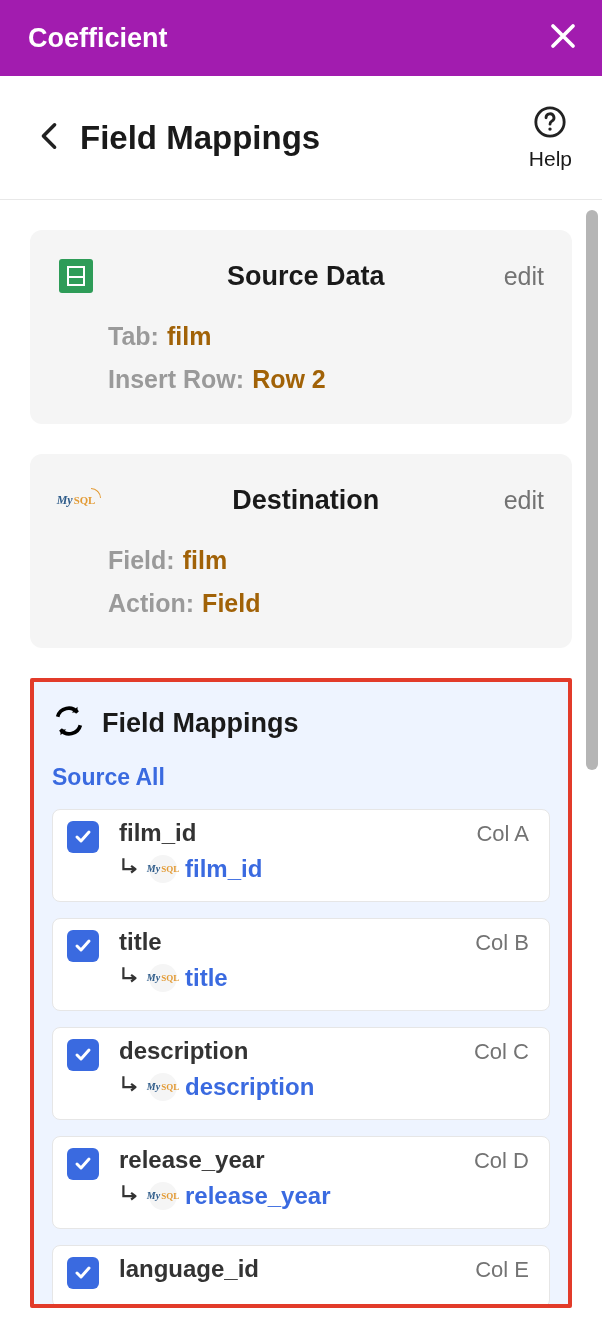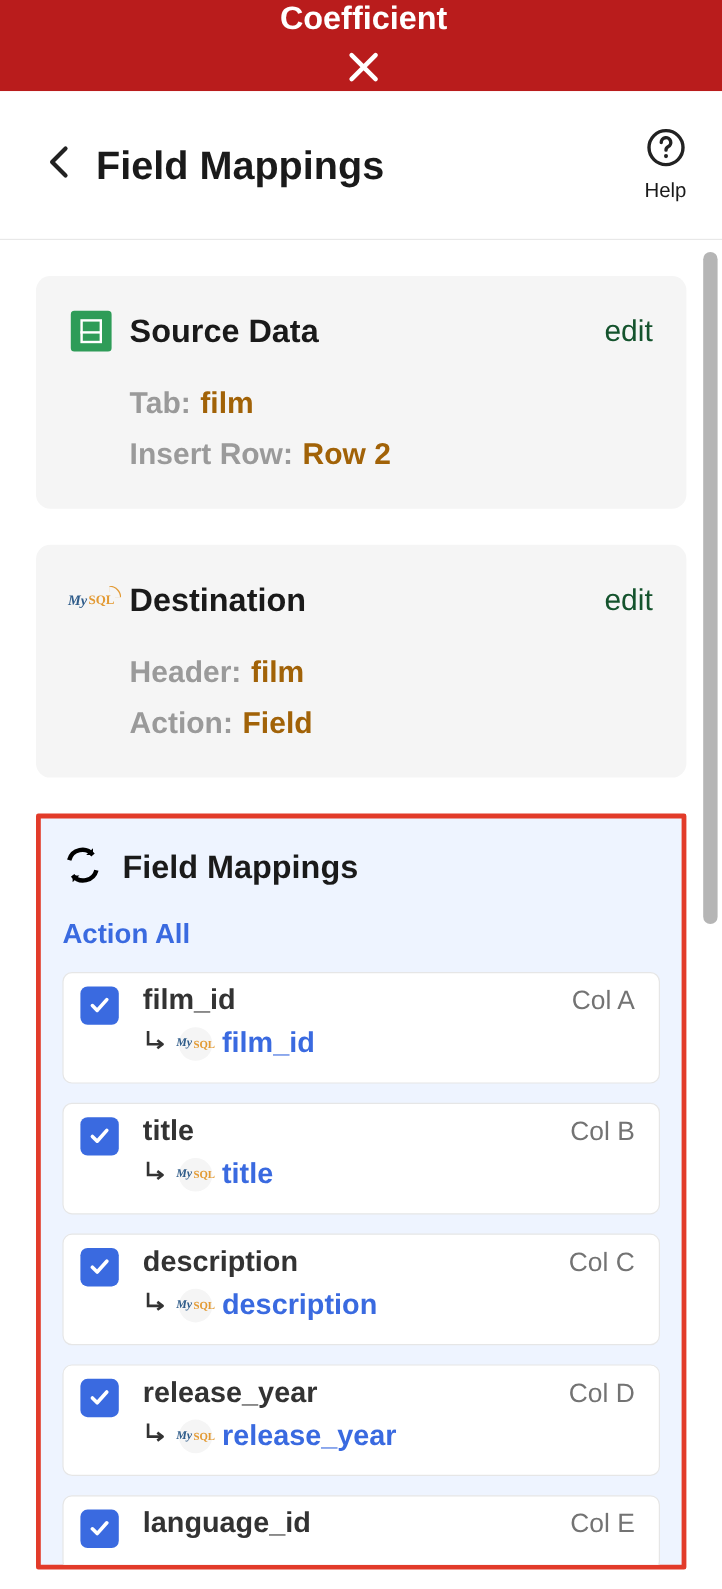--- a/index.html
+++ b/index.html
@@ -1,41 +1,41 @@
 <!DOCTYPE html>
 <html><head>
 <meta charset="utf-8">
 <style>
   * { box-sizing: border-box; margin: 0; padding: 0; }
   html, body { width: 602px; height: 1324px; font-family: -apple-system, BlinkMacSystemFont, "Segoe UI", Helvetica, Arial, sans-serif; background: #fff; color: #1a1a1a; overflow: hidden; }
-  .titlebar { height: 76px; background: #b91c1c; display: flex; align-items: center; justify-content: space-between; padding: 0 24px 0 28px; flex-direction: column; }
+  .titlebar { height: 76px; background: #a21caf; display: flex; align-items: center; justify-content: space-between; padding: 0 24px 0 28px; }
   .titlebar-title { color: #fff; font-size: 27px; font-weight: 700; }
   .titlebar-close { color: #fff; cursor: pointer; }
   .titlebar-close svg { width: 30px; height: 30px; }
   .header { height: 124px; padding: 0 30px 0 40px; display: flex; align-items: center; border-bottom: 1px solid #e8e8e8; background:#fff; }
   .back-icon svg { width: 18px; height: 28px; }
   .page-title { font-size: 33px; font-weight: 700; margin-left: 22px; flex: 1; color:#1a1a1a; }
   .help-block { display: flex; flex-direction: column; align-items: center; color:#1a1a1a; cursor:pointer; }
   .help-icon svg { width: 34px; height: 34px; }
-  .help-label { font-size: 17px; margin-top: 4px; }
+  .help-label { font-size: 21px; margin-top: 4px; }
   .body { position: relative; height: calc(1324px - 76px - 124px); overflow: hidden; background: #fff; }
   .scrollpane { padding: 30px 30px 0 30px; }
   .scrollbar-fake { position: absolute; top: 10px; right: 4px; width: 12px; height: 560px; background: #b5b5b5; border-radius: 6px; }
   .card { background: #f5f5f5; border-radius: 12px; padding: 28px 28px 30px 28px; margin-bottom: 30px; }
   .card-head { display: flex; align-items: center; }
   .card-head-icon { width: 36px; height: 36px; display:flex; align-items:center; justify-content:center; }
   .sheets-icon { background:#2e9c58; width:34px; height:34px; border-radius:3px; position:relative; }
   .sheets-icon::before { content:""; position:absolute; left:8px; right:8px; top:7px; bottom:7px; border:2px solid #fff; }
   .sheets-icon::after { content:""; position:absolute; left:8px; right:8px; top:50%; height:2px; background:#fff; }
   .mysql-icon { font-family: Georgia, serif; font-style: italic; font-size: 12px; color:#2f5c8a; font-weight:600; position:relative; display:inline-flex; align-items:flex-end; line-height:1;justify-content:flex-end; }
   .mysql-icon-sm { font-size: 10px; }
   .mysql-suffix { font-size: 0.9em; color:#e39a33; font-style:normal; padding-left:1px;}
   .mysql-tail { position:absolute; right:-6px; top:-6px; width:10px; height:10px; border:1.5px solid #e39a33; border-left:none; border-bottom:none; border-radius:0 10px 0 0; }
-  .card-title { font-size: 27px; font-weight: 700; margin-left: 14px; flex:1; color:#1a1a1a; }
-  .edit-link { font-size: 25px; color:#14532d; cursor:pointer; }
+  .card-title { font-size: 27px; font-weight: 700; margin-left: 14px; flex:1; color:#1a1a1a;text-align:center; }
+  .edit-link { font-size: 25px; color:#737373; cursor:pointer; }
   .card-body { padding-left: 50px; margin-top: 28px; }
   .kv-row { display:flex; font-size: 25px; margin-bottom: 14px; }
   .kv-row:last-child { margin-bottom: 0; }
   .kv-label { color:#9a9a9a; font-weight:600; margin-right:8px; }
   .kv-val { color:#a16207; font-weight:700; }
   .mappings { border: 4px solid #e23b2a; border-radius: 2px; background:#eef4ff; padding: 22px 18px 0 18px; margin-top: 8px; height: 630px; overflow:hidden; }
   .mappings-head { display:flex; align-items:center; margin-bottom: 22px; }
   .sync-icon svg { width:34px; height:34px; }
   .mappings-title { font-size:27px; font-weight:700; margin-left:16px; color:#1a1a1a; }
   .select-all { font-size:23px; font-weight:700; color:#3a6ae0; cursor:pointer; margin-bottom:18px; display:inline-block; }
@@ -109,21 +109,21 @@
     <div class="card">
       <div class="card-head">
         <div class="card-head-icon">
           <span class="mysql-icon">My<span class="mysql-suffix">SQL</span><span class="mysql-tail"></span></span>
         </div>
         <div class="card-title">Destination</div>
         <div class="edit-link">edit</div>
       </div>
       <div class="card-body">
         <div class="kv-row">
-          <span class="kv-label">Header:</span>
+          <span class="kv-label">Field:</span>
           <span class="kv-val">film</span>
         </div>
         <div class="kv-row">
           <span class="kv-label">Action:</span>
           <span class="kv-val">Field</span>
         </div>
       </div>
     </div>
 
     <div class="mappings">
@@ -131,21 +131,21 @@
         <span class="sync-icon">
           <svg viewBox="0 0 24 24">
               <path d="M4 9 a8 8 0 0 1 14 -3" stroke="#000" stroke-width="2.6" fill="none"></path>
               <path d="M18 2 L18 6 L14 6 Z" fill="#000"></path>
               <path d="M20 15 a8 8 0 0 1 -14 3" stroke="#000" stroke-width="2.6" fill="none"></path>
               <path d="M6 22 L6 18 L10 18 Z" fill="#000"></path>
             </svg>
         </span>
         <div class="mappings-title">Field Mappings</div>
       </div>
-      <span class="select-all">Action All</span>
+      <span class="select-all">Source All</span>
 
       
       <div class="map-item">
         <div class="checkbox">
           <svg viewBox="0 0 20 20">
               <path d="M4 10 L8 14 L16 5" stroke="#fff" stroke-width="3" fill="none" stroke-linecap="round" stroke-linejoin="round"></path>
             </svg>
         </div>
         <div class="map-col">
           <div class="map-top">

